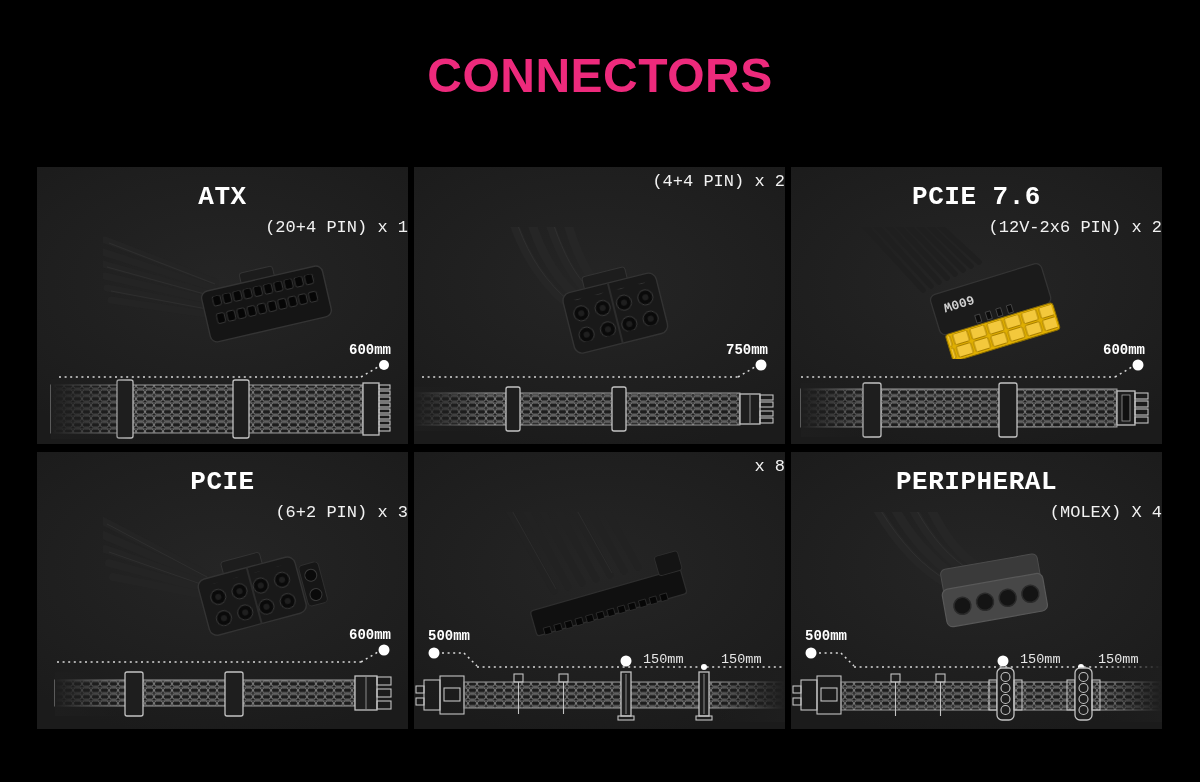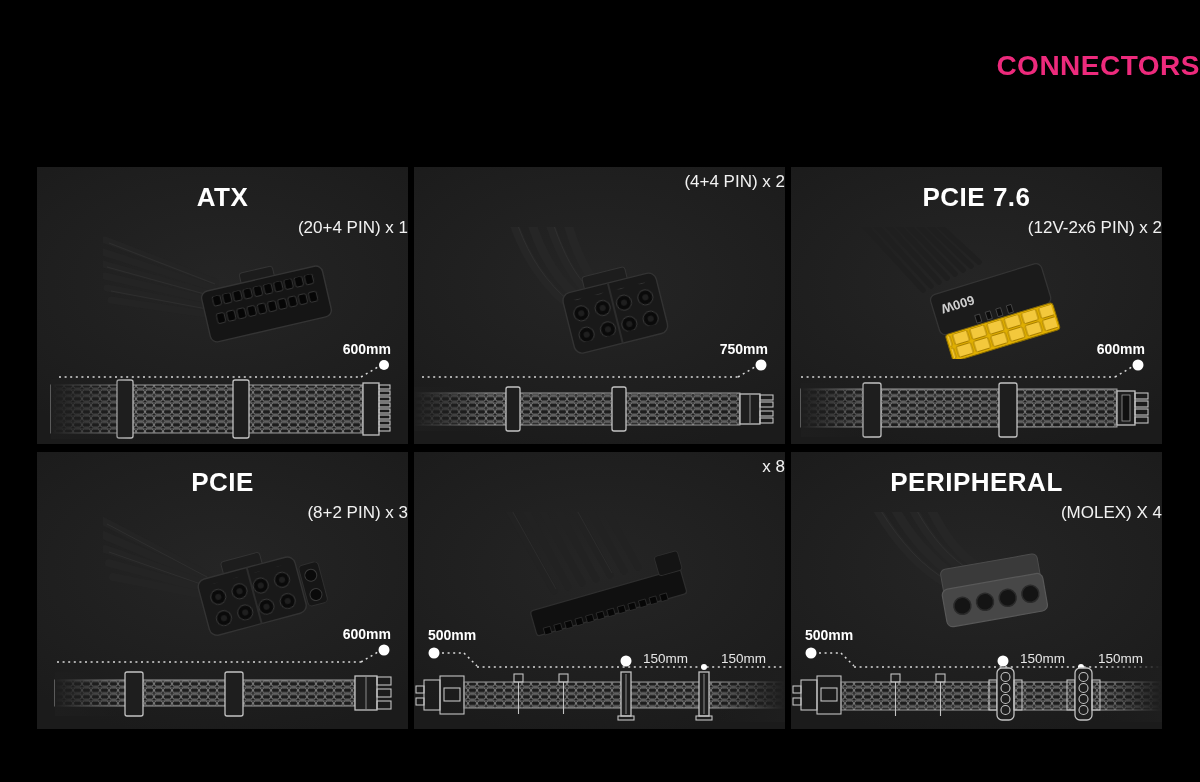--- a/index.html
+++ b/index.html
@@ -4,27 +4,27 @@
 <style>
   html,body{margin:0;padding:0;}
   body{
     width:1200px;height:782px;background:#000;overflow:hidden;
     font-family:"Liberation Sans","DejaVu Sans",sans-serif;
     -webkit-font-smoothing:antialiased;
   }
   .page{position:relative;width:1200px;height:782px;background:#000;}
   .page-title{
     position:absolute;top:52px;left:0;width:100%;
-    text-align:right;font-size:28px;font-weight:800;letter-spacing:.5px;
+    text-align:center;font-size:48px;font-weight:800;letter-spacing:.5px;
     color:#ed2a7c;margin:0;line-height:1;
   }
   .grid{
     position:absolute;left:37px;top:167px;
     display:grid;grid-template-columns:repeat(3,371px);grid-template-rows:277px 277px;
-    column-gap:6px;row-gap:8px;
+    column-gap:6px;row-gap:8px;font-family:Liberation Mono, monospace;
   }
   .card{
     position:relative;overflow:hidden;
     background:radial-gradient(ellipse 75% 62% at 50% 42%, #252525 0%, #1e1e1e 72%, #1b1b1b 100%);
   }
   .card-title{
     margin:16px 0 0;text-align:center;color:#fff;
     font-size:26px;font-weight:700;letter-spacing:.5px;line-height:1.15;
   }
   .card-subtitle{
@@ -209,21 +209,21 @@
             <rect x="344" y="64" width="13" height="6"></rect>
           <rect x="344" y="72" width="13" height="6"></rect>
             <rect x="344" y="80" width="13" height="6"></rect>
         </g>
         <rect x="10" y="46" width="72" height="54" fill="url(#fadeL)"></rect>
       </svg>
     </section>
 
     <section class="card">
       <h2 class="card-title">PCIE</h2>
-      <p class="card-subtitle">(8+2 PIN) x 3</p>
+      <p class="card-subtitle">(6+2 PIN) x 3</p>
       <svg class="photo" viewBox="0 0 240 130">
         <g stroke="#242424" stroke-width="8" stroke-linecap="round">
           <line x1="0" y1="8" x2="104" y2="62"></line>
             <line x1="0" y1="22" x2="108" y2="68"></line>
           <line x1="2" y1="36" x2="112" y2="74"></line>
             <line x1="6" y1="50" x2="116" y2="80"></line>
           <line x1="10" y1="64" x2="120" y2="86"></line>
         </g>
         <g stroke="#373737" stroke-width="1" opacity="0.55">
           <line x1="4" y1="11" x2="104" y2="64"></line>

